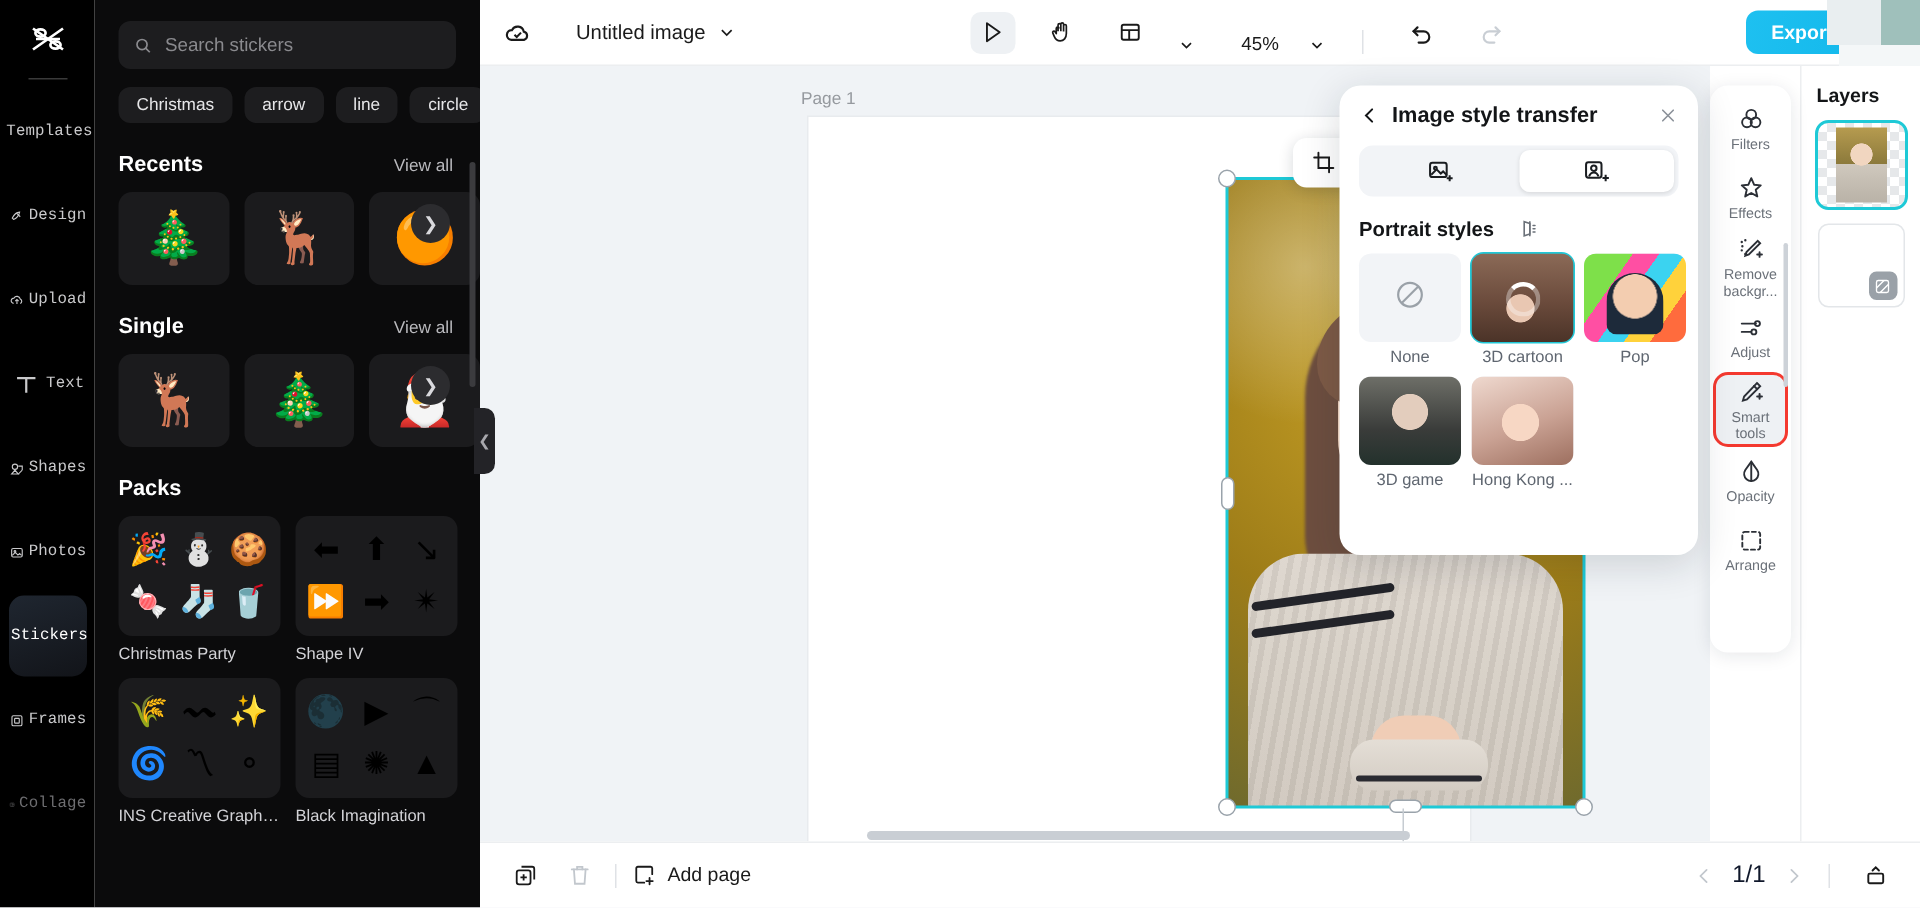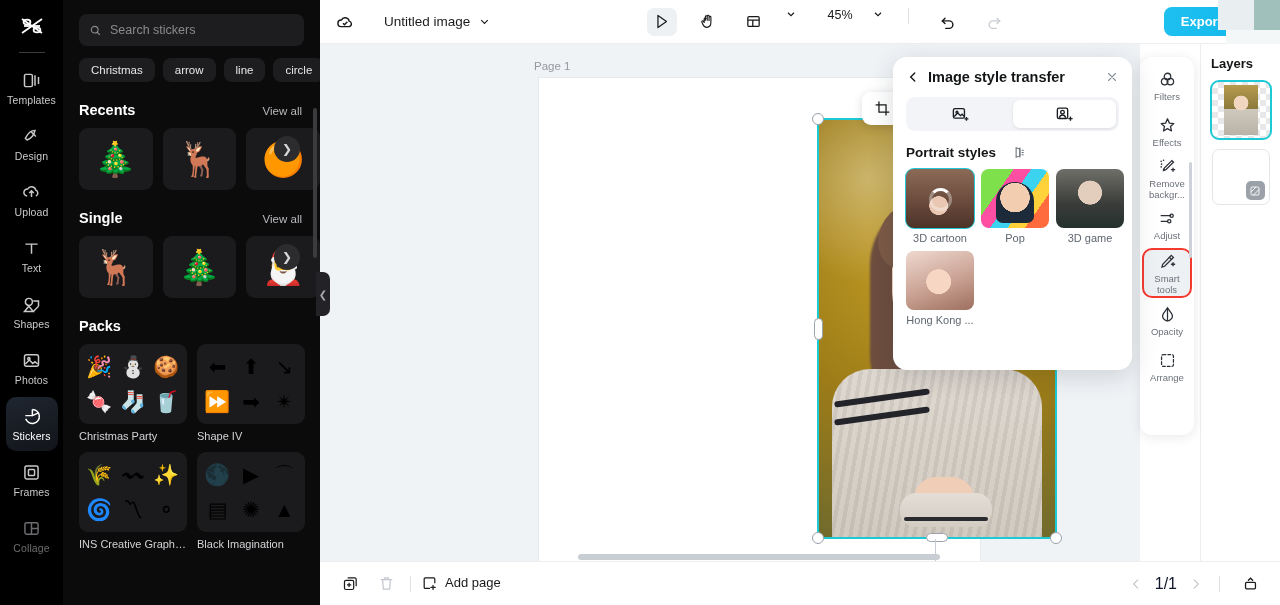--- a/index.html
+++ b/index.html
@@ -13,23 +13,24 @@
 
   
   .rail {
     position:absolute; left:0; top:0; width:63px; height:605px;
     background:#000000; display:flex; flex-direction:column; align-items:center;
     padding-top:10px; z-index:40;
   }
   .logo { width:40px; height:34px; display:flex; align-items:center; justify-content:center; margin-bottom:4px; }
   .rail-sep { width:26px; height:1px; background:#3a3a3a; margin:4px 0 8px; }
   .rail-item {
-    width:52px; height:54px; border-radius:10px; display:flex; flex-direction:column;
+    width:52px; height:54px; border-radius:10px; display:flex; flex-direction:row;
     align-items:center; justify-content:center; gap:3px; color:#c9c9cb; margin-bottom:2px;
     cursor:pointer;
+    font-family:Liberation Mono, monospace;
   }
   .rail-item .lbl { font-size:10.5px; line-height:12px; letter-spacing:.1px; }
   .rail-item.active { background:linear-gradient(160deg,#1f2630,#121419); color:#ffffff; }
   .rail-item.dim { color:#6d6d70; }
   .rail-ico { width:21px; height:21px; display:block; }
 
   
   .panel {
     position:absolute; left:63px; top:0; width:257px; height:605px;
     background:#0b0b0c; z-index:30; overflow:hidden;
@@ -508,21 +509,21 @@
         <path d="M9.6 13.4 11.4 15.2 14.8 11.7"></path>
       </svg>
     </div>
     <div class="doc-title">Untitled image</div>
     <div style="margin-left:8px;display:flex">
       <svg width="13" height="13" viewBox="0 0 24 24" fill="none" stroke="#1a1a1a" stroke-width="2.1">
           <path d="M6 9.5 12 15.5 18 9.5"></path>
         </svg>
     </div>
 
-    <div style="margin-left:auto;display:flex;align-items:flex-start;gap:16px">
+    <div style="margin-left:auto;display:flex;align-items:flex-end;gap:16px">
       <div class="tb-btn sel">
         <svg width="17" height="17" viewBox="0 0 24 24" fill="none" stroke="#1a1a1a" stroke-width="1.8" stroke-linejoin="round">
           <path d="M7 3.5 19 12 7 20.5z"></path>
         </svg>
       </div>
       <div class="tb-btn">
         <svg width="17" height="17" viewBox="0 0 24 24" fill="none" stroke="#1a1a1a" stroke-width="1.6" stroke-linejoin="round">
           <path d="M9 11V5.2a1.3 1.3 0 0 1 2.6 0V11M11.6 11V4.4a1.3 1.3 0 0 1 2.6 0V11M14.2 11.4V6a1.3 1.3 0 0 1 2.6 0v7.2c0 4-2.4 7-5.8 7-3 0-4.6-1.8-5.6-4.3L4 12.6c-.5-1.2 1.2-2.3 2-1.2l1.3 1.9V8.4a1.3 1.3 0 0 1 2.6 0"></path>
         </svg>
       </div>
@@ -677,20 +678,31 @@
       <span style="display:flex">
         <svg width="15" height="15" viewBox="0 0 24 24" fill="none" stroke="#6b7179" stroke-width="1.7">
           <path d="M11 4v16"></path>
             <path d="M11 6.5 5 4.5v15L11 17.5z"></path>
             <path d="M14.5 8.5h2M14.5 12h2M14.5 15.5h2" stroke-linecap="round"></path>
         </svg>
       </span>
     </div>
 
     <div class="styles">
+      <div class="st">
+        <div class="st-th">
+          <span class="none-ic">
+            <svg width="22" height="22" viewBox="0 0 24 24" fill="none" stroke="#9aa1a8" stroke-width="1.6">
+                <circle cx="12" cy="12" r="8.6"></circle>
+                <path d="M6 18 18 6"></path>
+              </svg>
+          </span>
+        </div>
+        <div class="st-name">None</div>
+      </div>
 
       <div class="st sel">
         <div class="st-th">
           <div class="th-cartoon"></div>
           <div class="spin"></div>
         </div>
         <div class="st-name">3D cartoon</div>
       </div>
 
       <div class="st">

